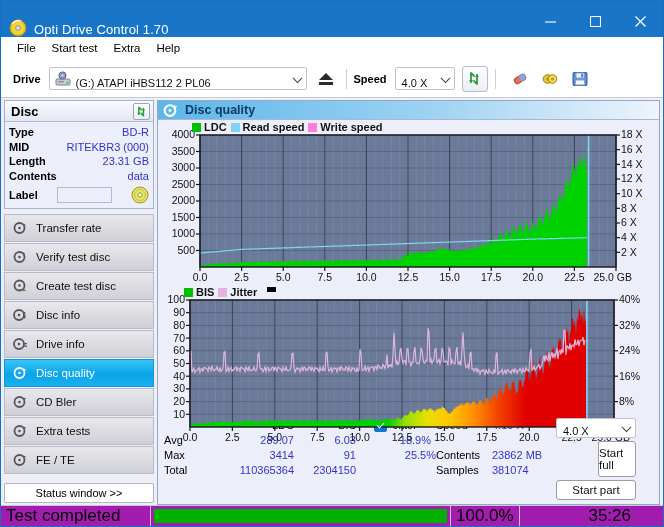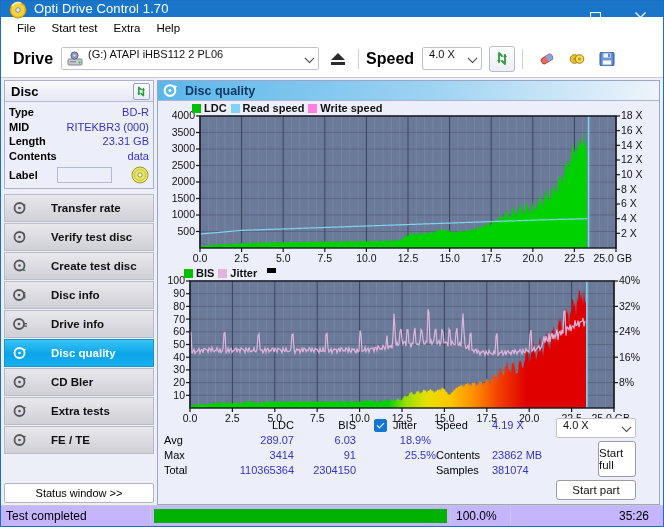--- a/index.html
+++ b/index.html
@@ -13,40 +13,40 @@
   }
   .window {
     width:664px; height:527px;
     border: 1px solid #1a6fc4;
     background:#f0f0f4;
     display:flex; flex-direction:column;
     position:relative;
   }
   
   .titlebar {
-    height: 16px; background:#1975c8; display:flex; align-items:flex-start;
+    height: 36px; background:#1975c8; display:flex; align-items:flex-end;
     color:#fff; flex:0 0 auto;
   }
   .title-icon { width:18px; height:18px; margin-left:8px; margin-right:7px; position:relative; flex:0 0 auto;}
   .title-text { font-size:13px; letter-spacing:.1px; }
   .title-spacer{ flex:1 1 auto; }
   .tb-btn {
     width:45px; height:32px; display:flex; align-items:center; justify-content:center;
     font-size:14px; color:#fff; font-family:"DejaVu Sans", sans-serif;
   }
   
   .menubar { height:23px; background:#fff; display:flex; align-items:center;
      padding-left:8px; border-bottom:1px solid #ffffff; flex:0 0 auto;}
   .menubar .mi { padding:2px 8px; font-size:11.5px; color:#000; }
   
   .toolbar { height:38px; background:#fff; display:flex; align-items:center; padding:0 6px;
      border-bottom:1px solid #c8c8d0; flex:0 0 auto;}
-  .tlabel{ font-weight:bold; font-size:16px; margin:0 8px 0 6px; color:#000;}
+  .tlabel{ font-weight:bold; font-size:11px; margin:0 8px 0 6px; color:#000;}
   .combo {
-    height:23px; border:1px solid #c2c2ce; background:#fff; display:flex; align-items:flex-start;
+    height:23px; border:1px solid #c2c2ce; background:#fff; display:flex; align-items:flex-end;
     border-radius:2px; font-size:11px; position:relative; color:#111;
   }
   .combo .cv{ padding:0 18px 0 6px; white-space:nowrap; overflow:hidden;}
   .combo .chev{ position:absolute; right:5px; top:50%; transform:translateY(-60%); }
   .chev::after{ content:""; display:block; width:6px;height:6px;border-right:1.3px solid #444;
      border-bottom:1.3px solid #444; transform:rotate(45deg); }
   .drive-combo { width:258px; }
   .drive-combo .cv{ padding-left:26px; }
   .speed-combo { width:60px; }
   .tbtn {
@@ -67,23 +67,23 @@
      border-radius:2px; display:flex;align-items:center;justify-content:center;}
   .disc-rows{ padding:3px 4px 4px 4px; }
   .drow{ display:flex; justify-content:space-between; line-height:14.5px; font-size:11px;}
   .drow .k{ font-weight:bold; color:#000;}
   .drow .v{ color:#3333cc;}
   .labelrow{ display:flex; align-items:center; margin-top:3px; gap:19px;}
   .labelrow .k{ font-weight:bold; font-size:11px;}
   .label-input{ flex:1 1 auto; height:16px; border:1px solid #b4bad2; background:#eceefa;}
   
   .navlist{ margin-top:5px; display:flex; flex-direction:column; gap:1px;}
-  .navbtn{ height:28px; display:flex; align-items:center; gap:24px; padding-left:8px;
+  .navbtn{ height:28px; display:flex; align-items:center; gap:9px; padding-left:8px;
      border:1px solid #b9bcc8; background:linear-gradient(#e8e8ec,#cfcfd6);
-     font-size:11.5px; color:#111;font-weight:bold; }
+     font-size:11.5px; color:#111; }
   .navbtn.active{ background:linear-gradient(#39c4f6,#0aa4e8 55%,#18b2f2);
      border-color:#1a94d0; color:#fff; }
   .navbtn .gi{ width:14px; height:14px; flex:0 0 auto;}
   .spacer-fill{ flex:1 1 auto; }
   .statuswin{ margin:3px 0 2px 0; height:20px; border:1px solid #b4b4c0; border-radius:2px;
      background:#fff; display:flex; align-items:center; justify-content:center; font-size:11px;}
   
   .main { flex:1 1 auto; min-width:0; padding:2px 3px 0 0; display:flex; flex-direction:column;}
   .panel { flex:1 1 auto; border:1px solid #9aa6c8; background:#eceefa; display:flex; flex-direction:column; min-height:0;}
   .panel-head{ height:21px; display:flex; align-items:center; gap:7px; padding-left:5px;
@@ -101,22 +101,22 @@
   .st-row{ height:15px; line-height:15px; font-size:11px;}
   .k{ color:#000; }
   .v{ color:#3333cc; }
   .btn{ border:1px solid #9a9aa8; background:#fff; border-radius:3px;
       font-size:11.5px; display:flex; align-items:center; justify-content:center; color:#111;}
   .checkbox{ width:13px;height:13px;background:#1176d4;border:1px solid #1176d4;border-radius:2px;
      display:flex;align-items:center;justify-content:center;}
   .checkbox::after{content:"";width:6px;height:3px;border-left:1.6px solid #fff;border-bottom:1.6px solid #fff;
      transform:rotate(-45deg) translate(1px,-1px);}
   
-  .statusbar{ height:21px; flex:0 0 auto; display:flex; align-items:stretch; background:#c4b5fd;
-      border-top:1px solid #c8c8d4; font-size:12px;}
+  .statusbar{ height:21px; flex:0 0 auto; display:flex; align-items:stretch; background:#a21caf;
+      border-top:1px solid #c8c8d4; font-size:17px;}
   .sb-cell{ display:flex; align-items:center; padding:0 5px; border-right:1px solid #c8c8d4;}
   .progress{ flex:0 0 300px; display:flex; align-items:center; padding:2px 3px; border-right:1px solid #c8c8d4;}
   .progress .bar{ height:14px; width:100%; background:#00b200; }
   svg{ display:block; }
 </style>
 </head>
 <body>
 
 <div class="window">
 
@@ -743,16 +743,16 @@
       </div>
     </div>
   </div>
 
   <div class="statusbar">
     <div class="sb-cell" style="flex:0 0 150px;">Test completed</div>
     <div class="progress">
       <div class="bar" style="width: 100%;"></div>
     </div>
     <div class="sb-cell" style="flex:0 0 60px;">100.0%</div>
-    <div class="sb-cell" style="flex:1 1 auto;justify-content:flex-end;padding-right:14px;border-right:none;">35:26</div>
+    <div class="sb-cell" style="flex:1 1 auto;justify-content:flex-end;padding-right:32px;border-right:none;">35:26</div>
   </div>
 
 </div>
 
 </body></html>

